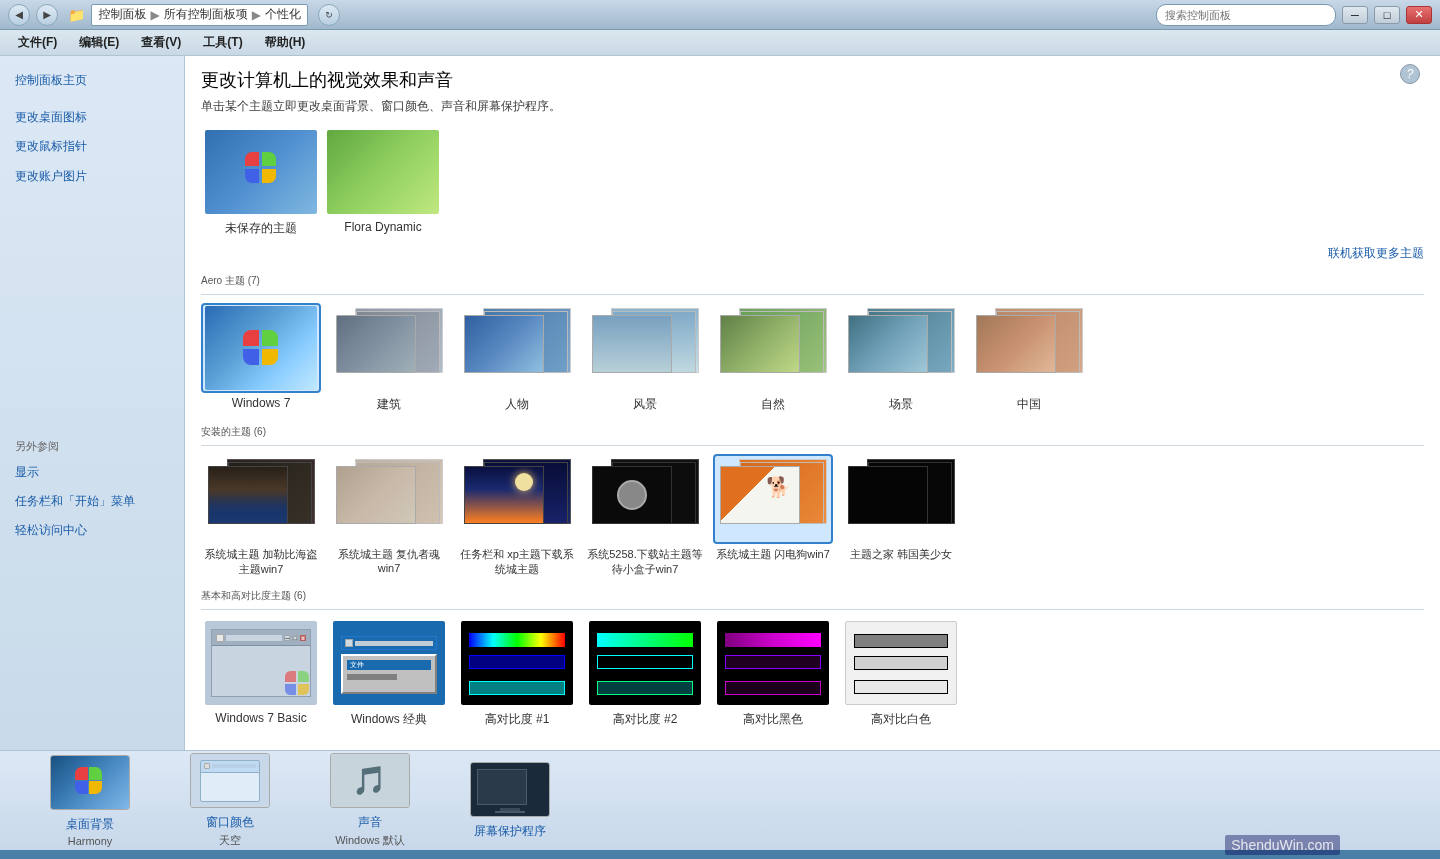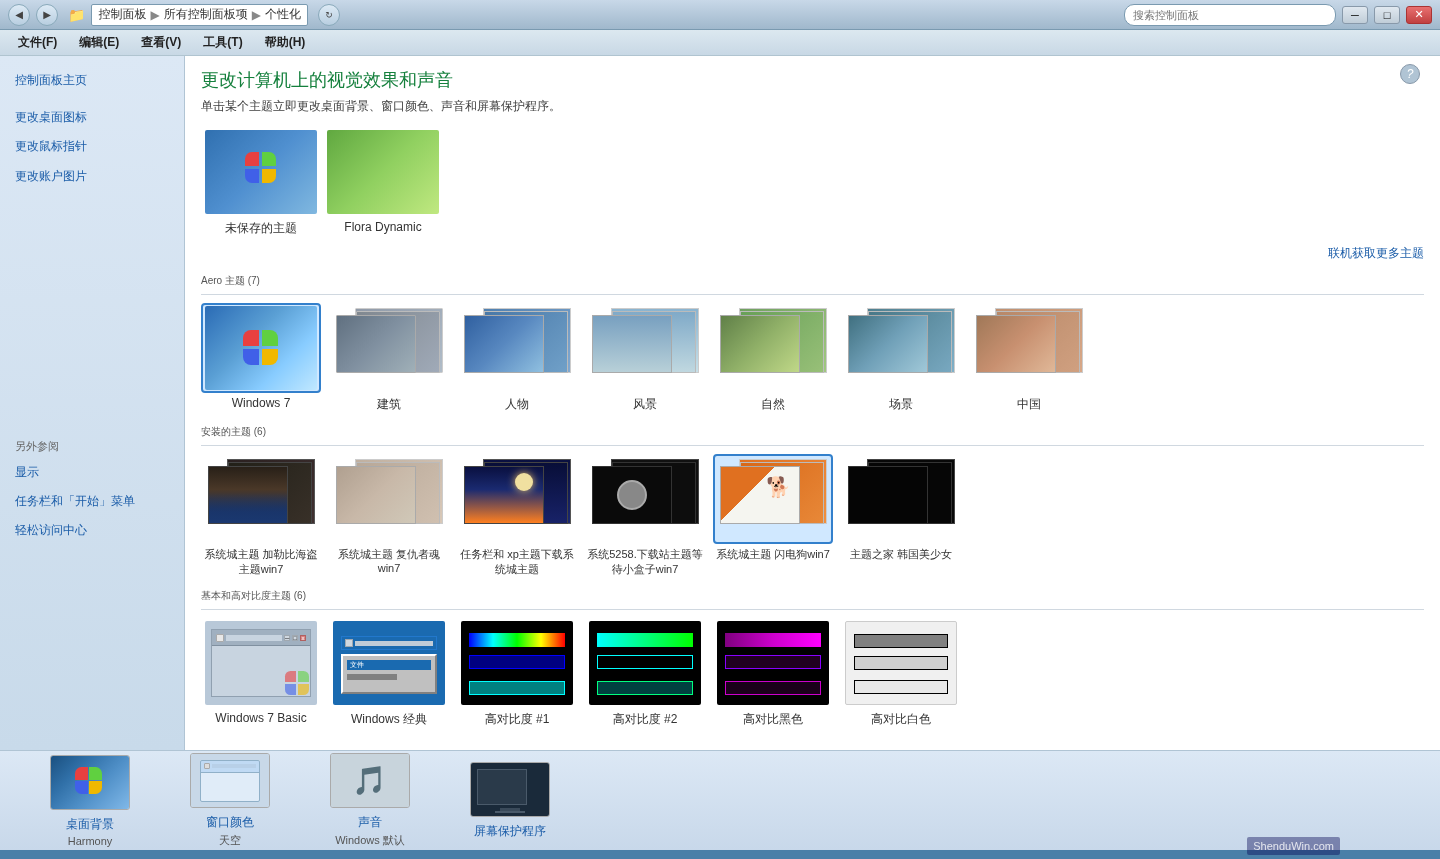--- a/index.html
+++ b/index.html
@@ -51,21 +51,21 @@
       gap: 4px;
       justify-content: flex-end;
     }
     .breadcrumb-sep { color: #888; }
     .title-bar-right {
       display: flex;
       align-items: center;
       gap: 6px;
     }
     .search-box {
-      width: 212px; height: 22px;
+      width: 180px; height: 22px;
       border: 1px solid #7a9ab0;
       border-radius: 10px;
       padding: 0 8px;
       font-size: 11px;
       background: white;
     }
     .win-btn {
       width: 26px; height: 18px;
       display: flex; align-items: center; justify-content: center;
       font-size: 11px; cursor: pointer; border-radius: 3px;
@@ -115,21 +115,21 @@
       background: white;
       overflow: hidden;
       display: flex;
       flex-direction: column;
     }
     .content-header {
       padding: 12px 16px 8px;
     }
     .content-title {
       font-size: 18px;
-      color: #15803d;
+      color: #000000;
       font-weight: normal;
       margin-bottom: 6px;
     }
     .content-desc {
       font-size: 12px;
       color: #404040;
     }
     .content-scroll {
       flex: 1;
       overflow-y: auto;
@@ -790,16 +790,16 @@
         <div style="position:absolute;width:50px;height:36px;background:#2a3a4a;border:1px solid #4a5a6a;top:6px;left:6px;"></div>
         <div style="position:absolute;bottom:4px;left:50%;transform:translateX(-50%);width:20px;height:4px;background:#3a4a5a;"></div>
         <div style="position:absolute;bottom:3px;left:50%;transform:translateX(-50%);width:30px;height:2px;background:#4a5a6a;"></div>
       </div>
     </div>
     <div class="toolbar-label">屏幕保护程序</div>
   </div>
 
   <div style="position:absolute;bottom:4px;right:100px;">
     <div style="background:rgba(0,0,80,0.4);padding:2px 6px;border-radius:2px;">
-      <span style="font-size:11px;color:rgba(255,255,255,0.8);margin-top:44px;">ShenduWin.com</span>
+      <span style="font-size:14px;color:rgba(255,255,255,0.8);margin-top:44px;">ShenduWin.com</span>
     </div>
   </div>
 </div>
 
 </body></html>

